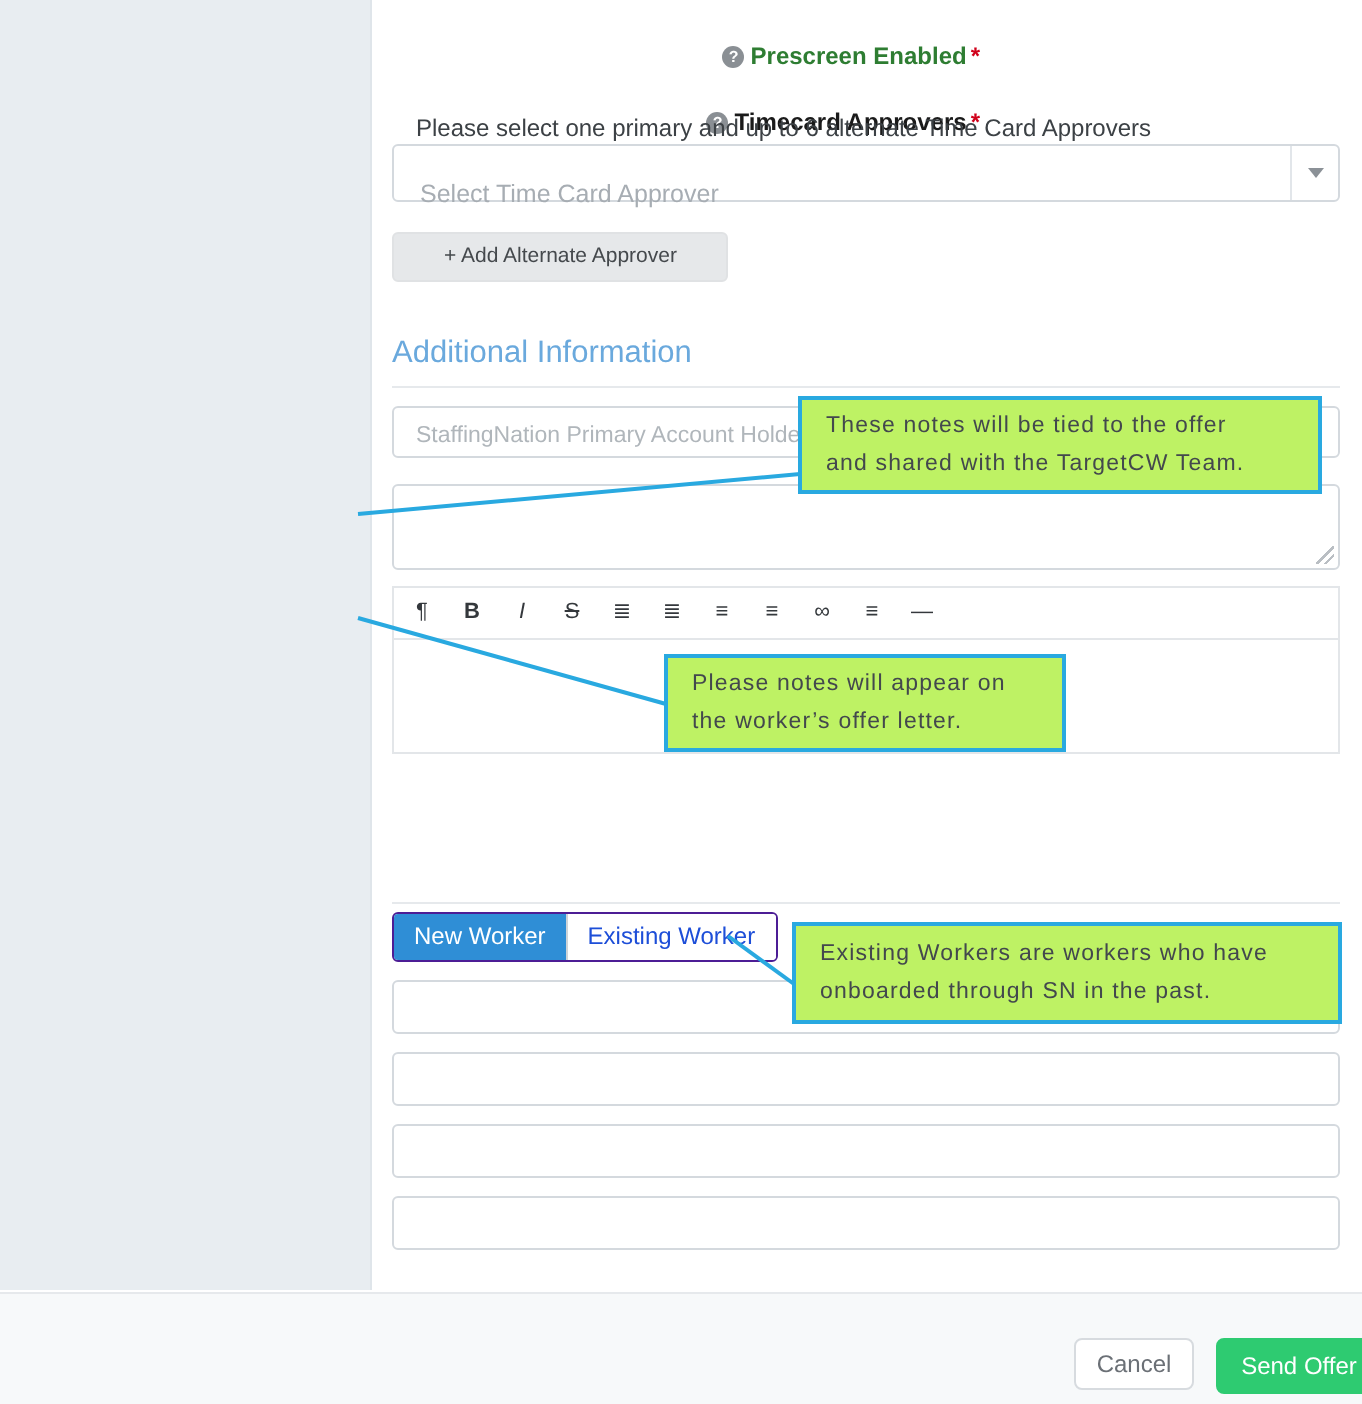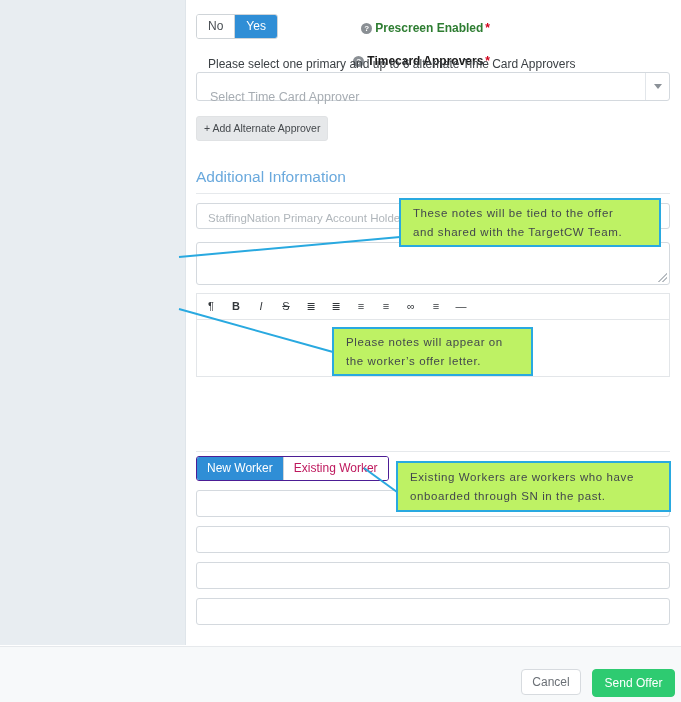--- a/index.html
+++ b/index.html
@@ -87,21 +87,21 @@
     display: inline-flex;
     border: 1px solid #4c1d95;
     border-radius: 3px;
     overflow: hidden;
     background: #ffffff;
     height: 25px;
   }
   .tabs .seg {
     padding: 0 10px;
     font-size: 12px;
-    color: #be185d;
+    color: #1d4ed8;
     background: #ffffff;
     line-height: 23px;
     border-right: 1px solid #cfd4d8;
   }
   .tabs .seg:last-child { border-right: none; }
   .tabs .seg.on { background: #2f8ed6; color: #ffffff; font-weight: normal; }
 
   .hint {
     font-size: 12px;
     color: #3c4145;
@@ -139,21 +139,21 @@
     border-top: 5px solid #8b9197;
   }
 
   .btn-soft {
     display: inline-block;
     background: #e6e8ea;
     border: 1px solid #e0e2e4;
     border-radius: 3px;
     font-size: 10.5px;
     color: #45494d;
-    padding: 6px 7px;
+    padding: 6px 25px;
     line-height: 11px;
   }
 
   .txt {
     border: 1px solid #d4d9de;
     border-radius: 3px;
     background: #ffffff;
   }
   .txt .ph {
     font-size: 11.5px;
@@ -242,20 +242,21 @@
     background: #f7f9fa;
     border-top: 1px solid #e6e9ec;
   }
   .btn {
     position: absolute;
     border-radius: 4px;
     font-size: 12px;
     display: flex;
     align-items: center;
     justify-content: center;
+    margin-left: 16px;
   }
   #btn-cancel {
     left: 521px; top: 669px;
     width: 60px; height: 26px;
     background: #ffffff;
     border: 1px solid #d7dbdf;
     color: #6b7076;
   }
   #btn-send {
     left: 592px; top: 669px;
@@ -267,24 +268,20 @@
 </style>
 </head>
 <body>
 
 <div id="page">
 
   <div id="label-rail"></div>
 
   <div class="lbl green" style="top:21px;">
     <span class="help">?</span><span>Prescreen Enabled</span><span class="req">*</span>
-  </div>
-  <div class="ctl toggle" style="left:196px; top:14px;">
-    <div class="seg">No</div>
-    <div class="seg on">Yes</div>
   </div>
 
   <div class="lbl" style="top:54px;">
     <span class="help">?</span><span>Timecard Approvers</span><span class="req">*</span>
   </div>
   <div class="ctl hint" style="left:196px; top:57px;">Please select one primary and up to 6 alternate Time Card Approvers</div>
   <div class="ctl select" style="left:196px; top:72px; width:474px;">
     <div class="val">Select Time Card Approver</div>
     <div class="caret">
         <i></i>

